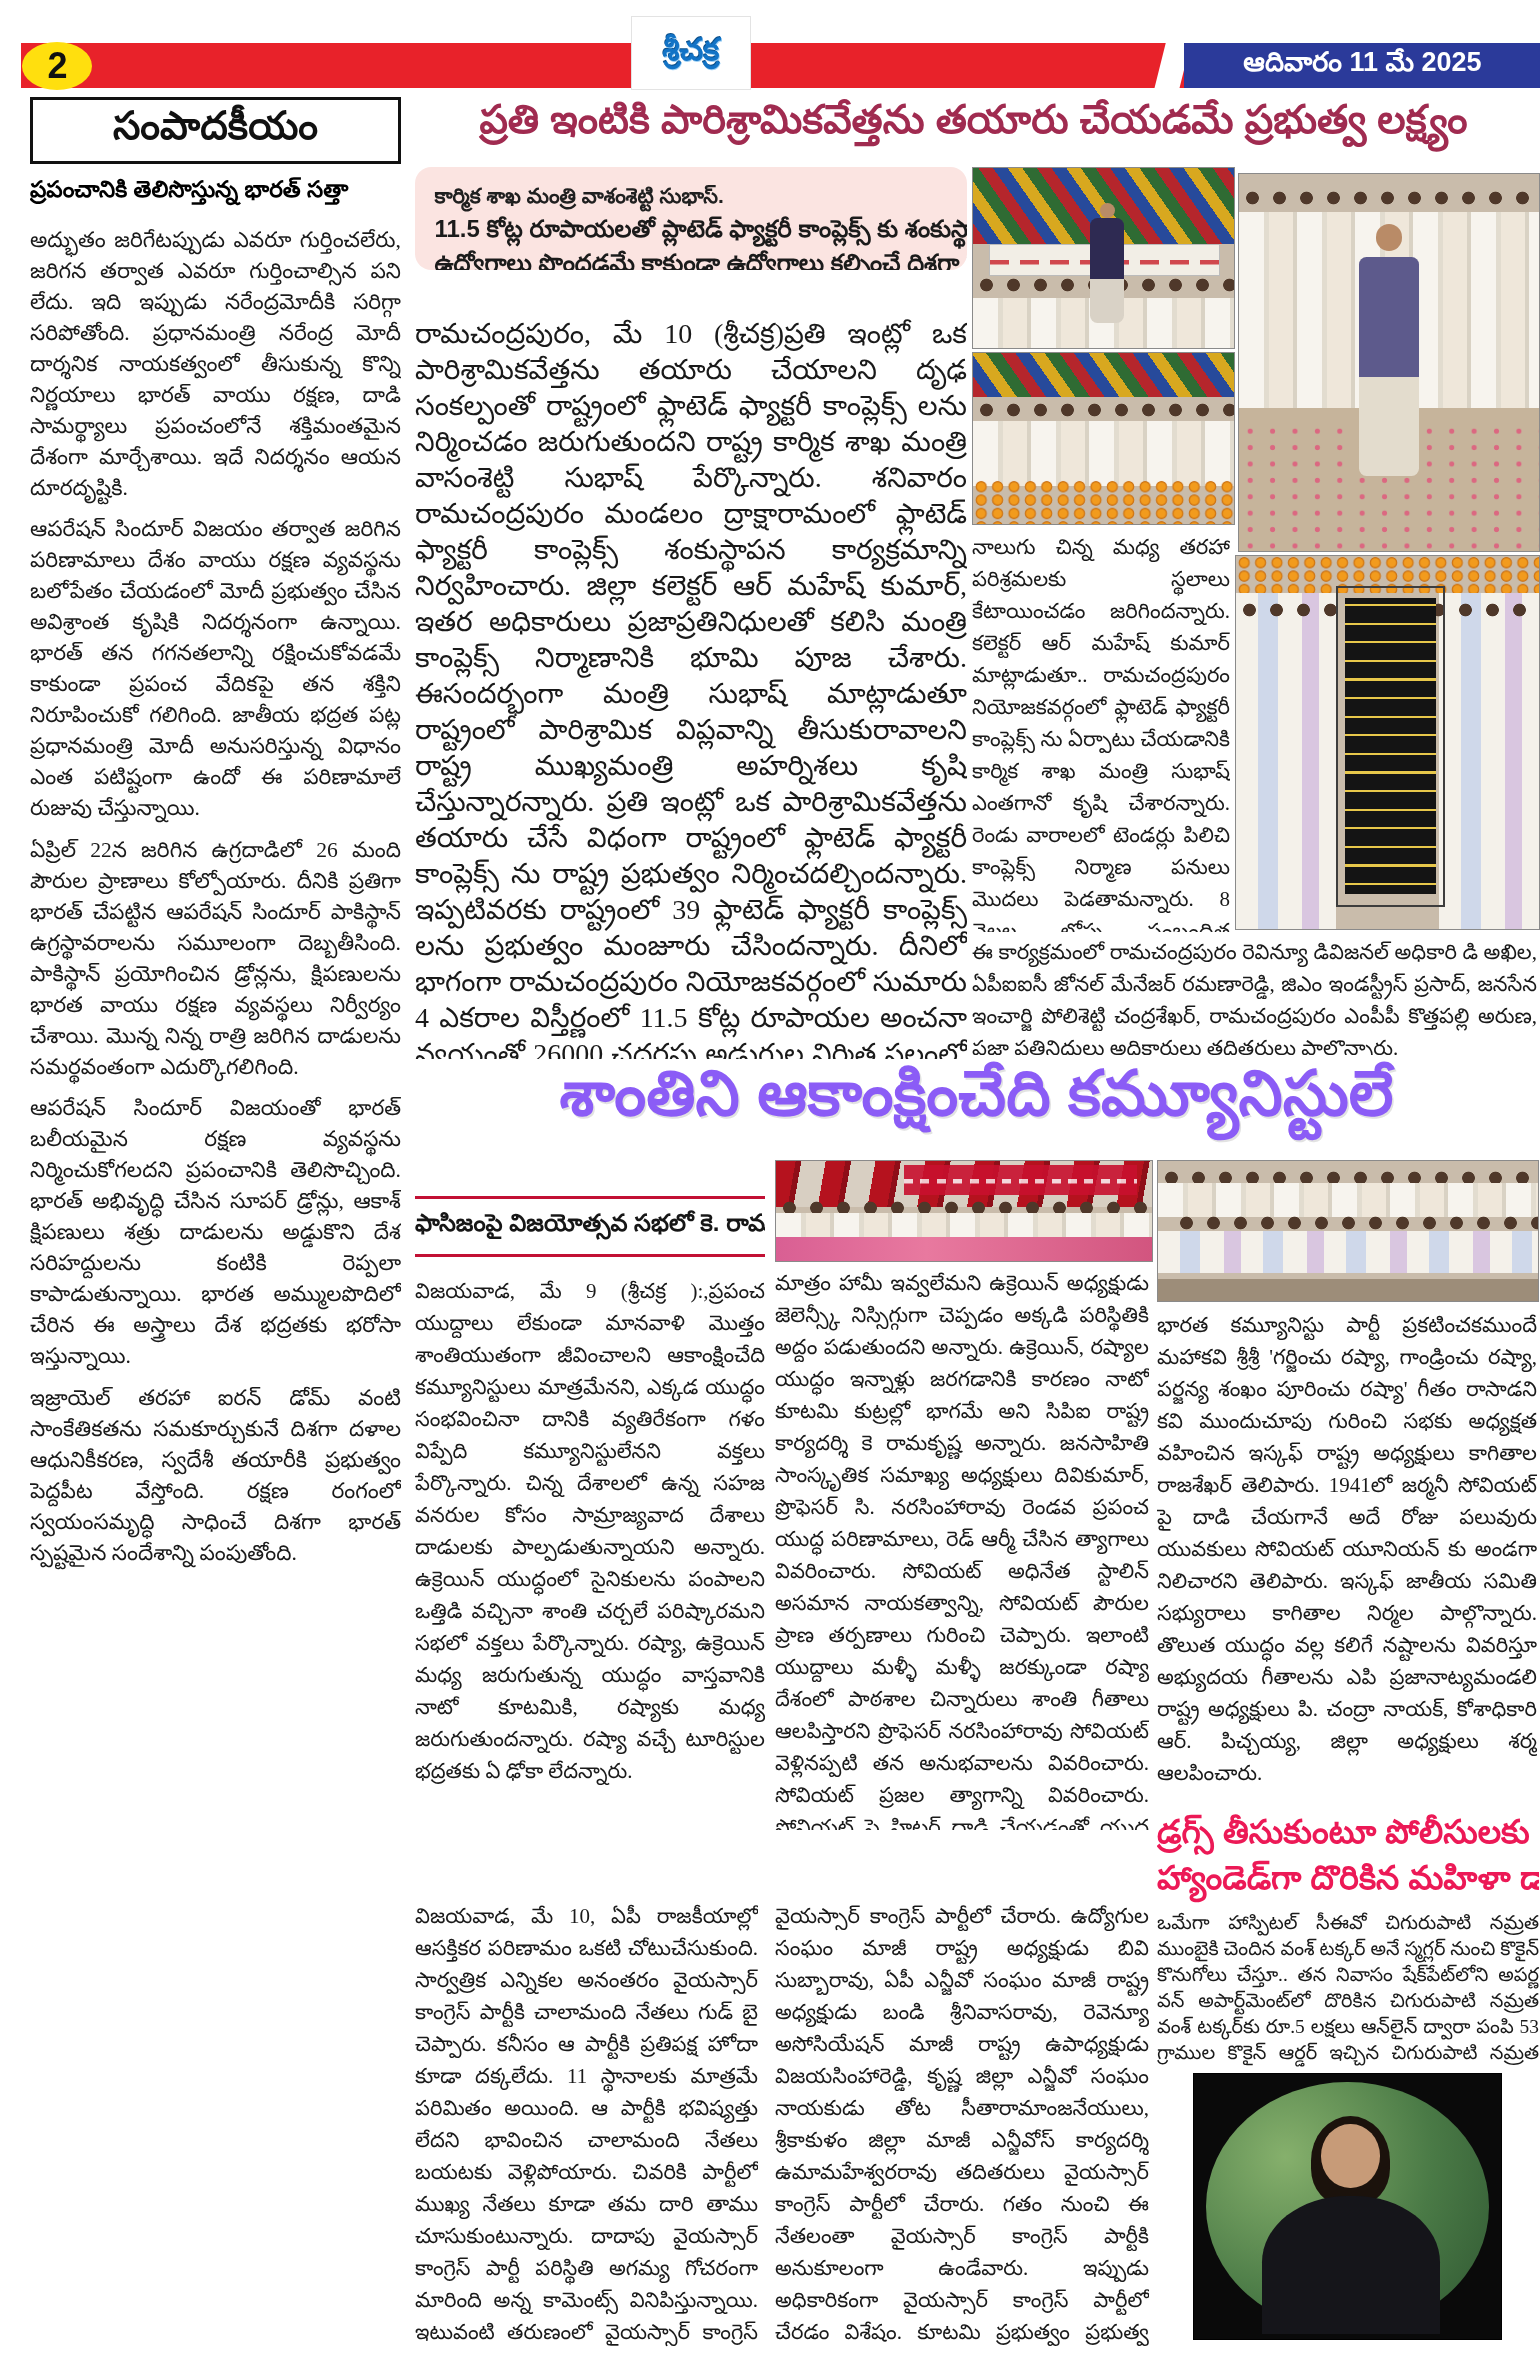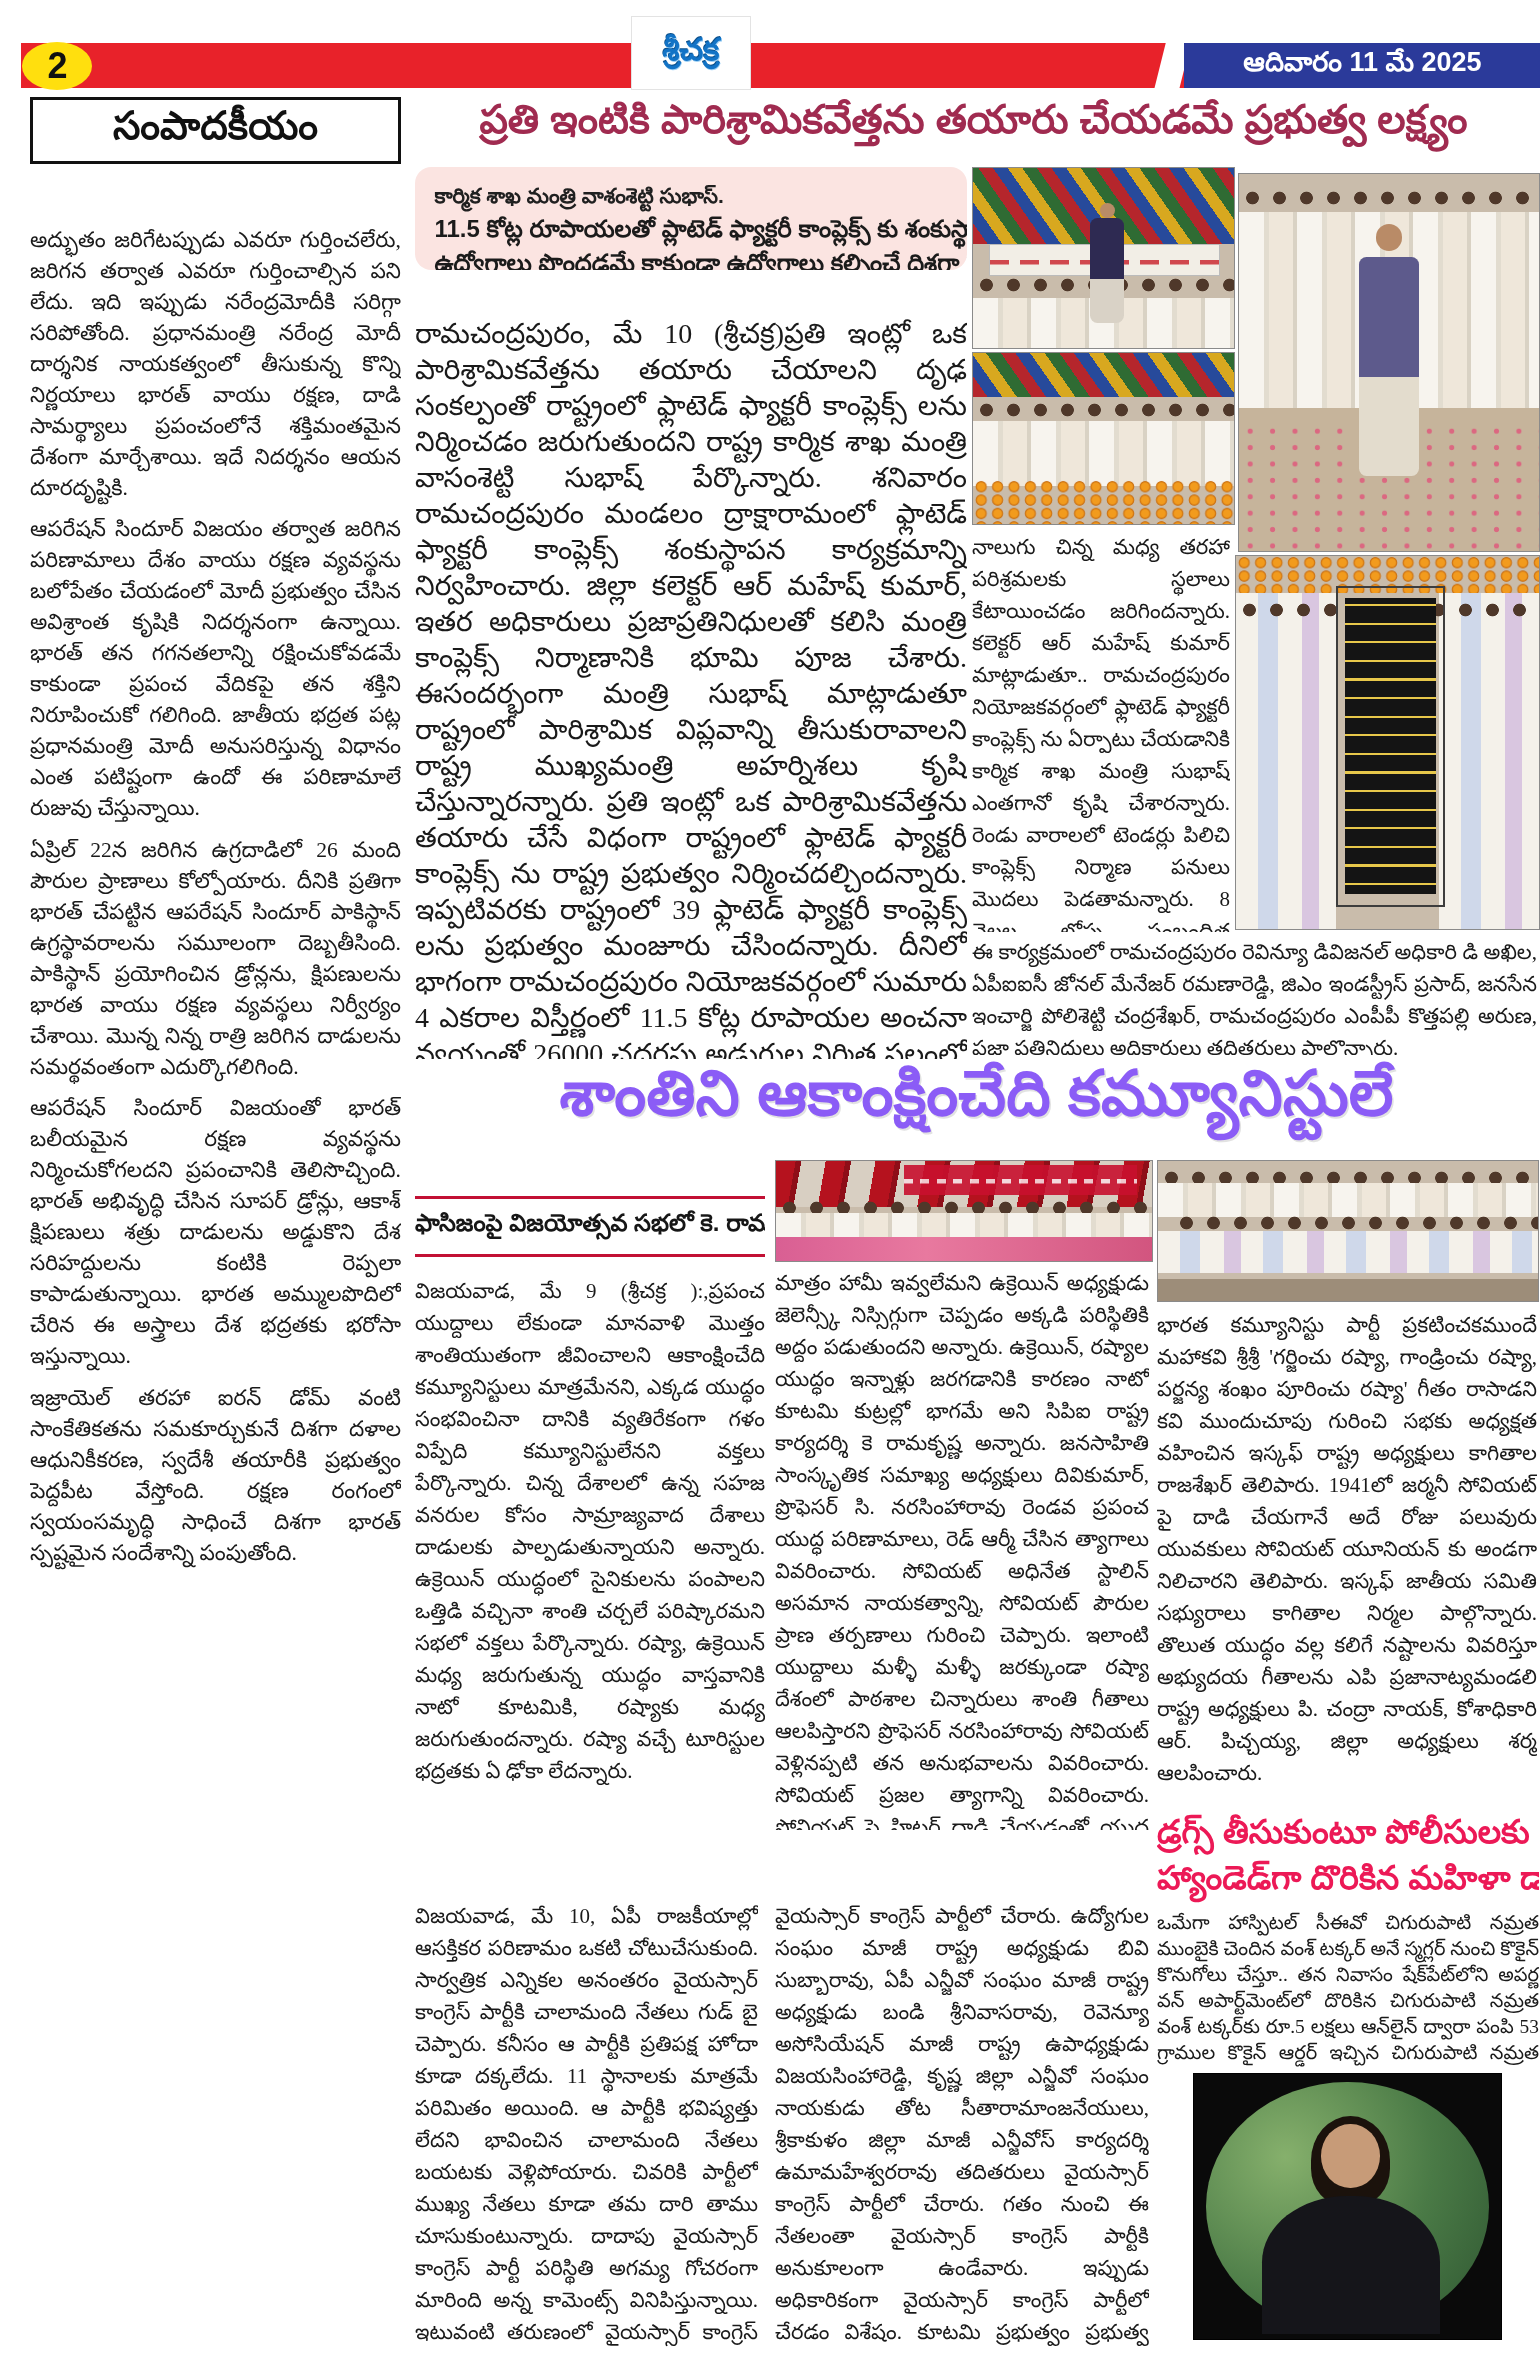--- a/index.html
+++ b/index.html
@@ -102,20 +102,21 @@
 
   <div class="abs topbar"></div>
   <div class="abs pagenum">2</div>
   <div class="abs logobox">
     <span class="logotxt">శ్రీచక్ర</span>
   </div>
   <div class="abs dateslash"></div>
   <div class="abs datebox">ఆదివారం 11 మే 2025</div>
 
   <div class="abs edbox">సంపాదకీయం</div>
+  <div class="abs edhead">ప్రపంచానికి తెలిసొస్తున్న భారత్ సత్తా</div>
   <div class="abs edbody">
 
   <p class="para">అద్భుతం జరిగేటప్పుడు ఎవరూ గుర్తించలేరు, జరిగన తర్వాత ఎవరూ గుర్తించాల్సిన పని లేదు. ఇది ఇప్పుడు నరేంద్రమోదీకి సరిగ్గా సరిపోతోంది. ప్రధానమంత్రి నరేంద్ర మోదీ దార్శనిక నాయకత్వంలో తీసుకున్న కొన్ని నిర్ణయాలు భారత్ వాయు రక్షణ, దాడి సామర్థ్యాలు ప్రపంచంలోనే శక్తిమంతమైన దేశంగా మార్చేశాయి. ఇదే నిదర్శనం ఆయన దూరదృష్టికి.</p>
       <p class="para">ఆపరేషన్ సిందూర్ విజయం తర్వాత జరిగిన పరిణామాలు దేశం వాయు రక్షణ వ్యవస్థను బలోపేతం చేయడంలో మోదీ ప్రభుత్వం చేసిన అవిశ్రాంత కృషికి నిదర్శనంగా ఉన్నాయి. భారత్ తన గగనతలాన్ని రక్షించుకోవడమే కాకుండా ప్రపంచ వేదికపై తన శక్తిని నిరూపించుకో గలిగింది. జాతీయ భద్రత పట్ల ప్రధానమంత్రి మోదీ అనుసరిస్తున్న విధానం ఎంత పటిష్టంగా ఉందో ఈ పరిణామాలే రుజువు చేస్తున్నాయి.</p>
       <p class="para">ఏప్రిల్ 22న జరిగిన ఉగ్రదాడిలో 26 మంది పౌరుల ప్రాణాలు కోల్పోయారు. దీనికి ప్రతిగా భారత్ చేపట్టిన ఆపరేషన్ సిందూర్ పాకిస్థాన్ ఉగ్రస్థావరాలను సమూలంగా దెబ్బతీసింది. పాకిస్థాన్ ప్రయోగించిన డ్రోన్లను, క్షిపణులను భారత వాయు రక్షణ వ్యవస్థలు నిర్వీర్యం చేశాయి. మొన్న నిన్న రాత్రి జరిగిన దాడులను సమర్థవంతంగా ఎదుర్కొగలిగింది.</p>
       <p class="para">ఆపరేషన్ సిందూర్ విజయంతో భారత్ బలీయమైన రక్షణ వ్యవస్థను నిర్మించుకోగలదని ప్రపంచానికి తెలిసొచ్చింది. భారత్ అభివృద్ధి చేసిన సూపర్ డ్రోన్లు, ఆకాశ్ క్షిపణులు శత్రు దాడులను అడ్డుకొని దేశ సరిహద్దులను కంటికి రెప్పలా కాపాడుతున్నాయి. భారత అమ్ములపొదిలో చేరిన ఈ అస్త్రాలు దేశ భద్రతకు భరోసా ఇస్తున్నాయి.</p>
       <p class="para">ఇజ్రాయెల్ తరహా ఐరన్ డోమ్ వంటి సాంకేతికతను సమకూర్చుకునే దిశగా దళాల ఆధునికీకరణ, స్వదేశీ తయారీకి ప్రభుత్వం పెద్దపీట వేస్తోంది. రక్షణ రంగంలో స్వయంసమృద్ధి సాధించే దిశగా భారత్ స్పష్టమైన సందేశాన్ని పంపుతోంది.</p>
     </div>
 
   <div class="abs leadhead">ప్రతి ఇంటికి పారిశ్రామికవేత్తను తయారు చేయడమే ప్రభుత్వ లక్ష్యం</div>

